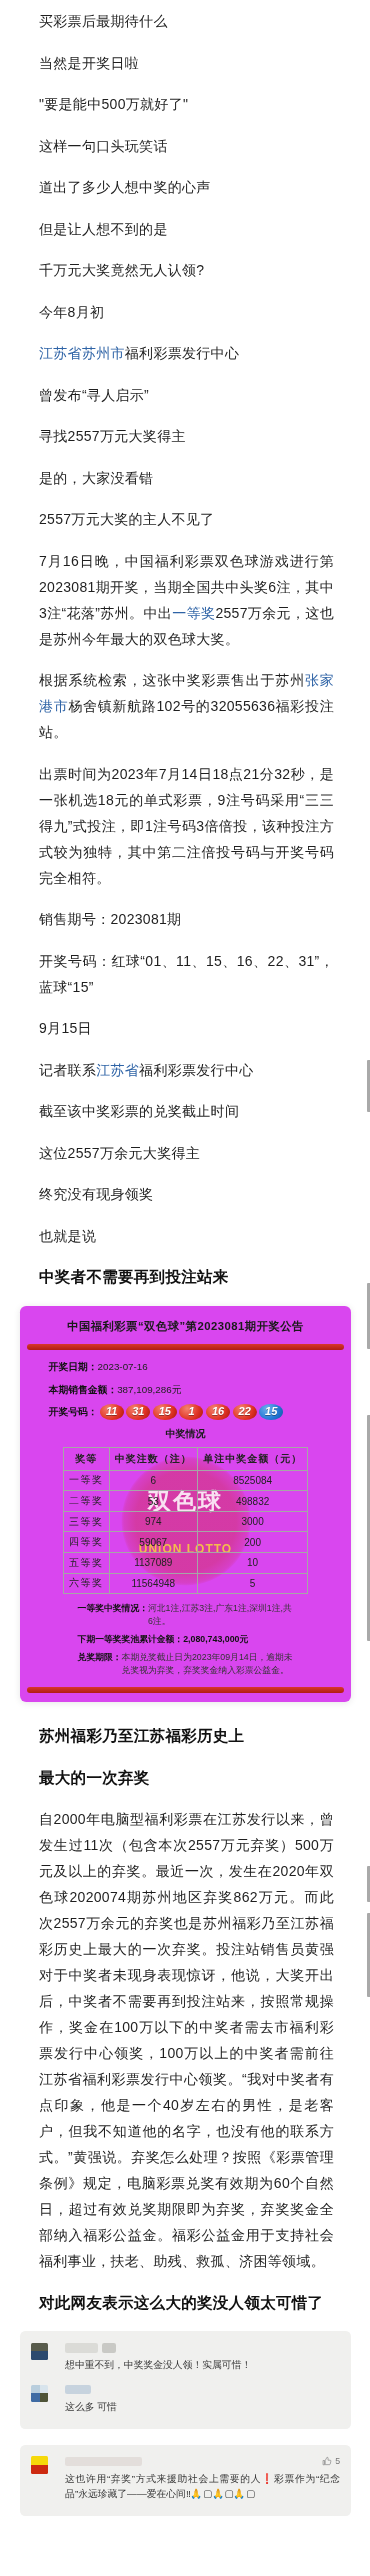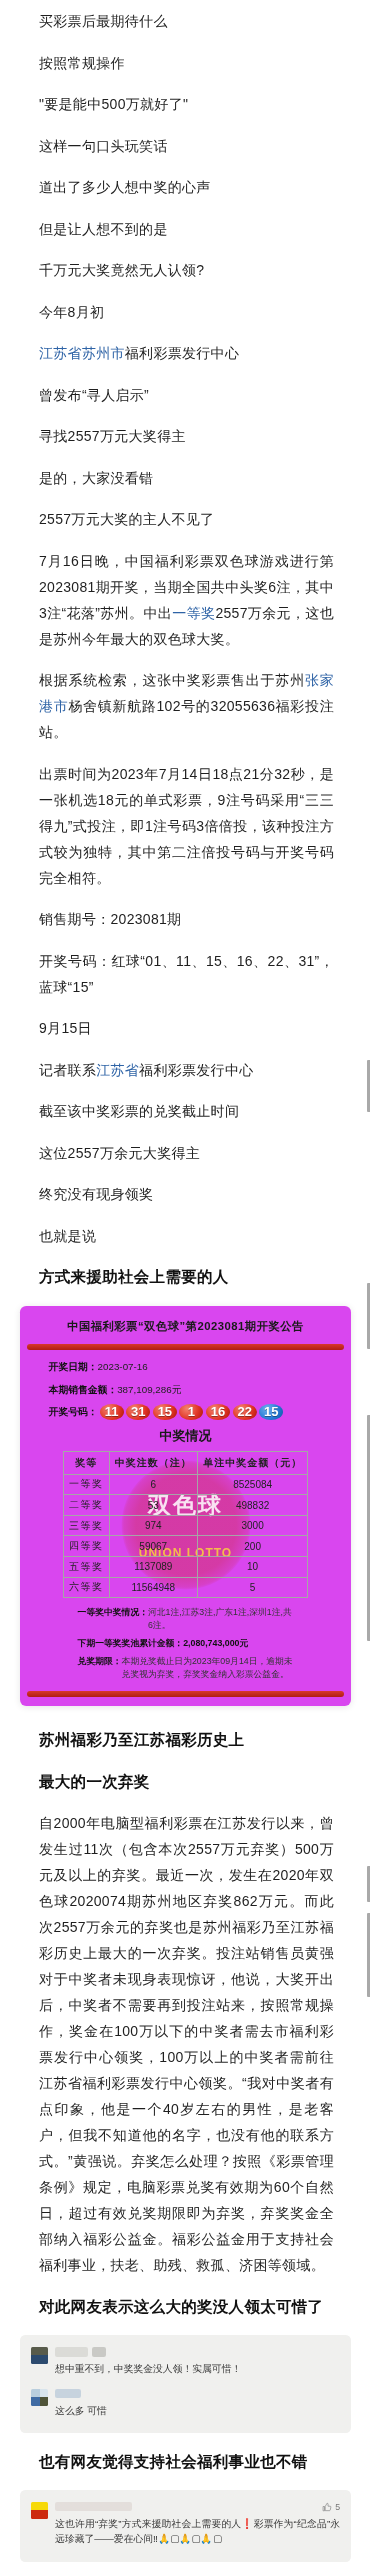--- a/index.html
+++ b/index.html
@@ -41,27 +41,28 @@
     background:linear-gradient(#d8372b,#b01d13);
   }
   .ann-bar.bottom{margin-top:10.3px;}
   .ann-body{padding:9.3px 29px 0 29px;font-size:9.8px;color:#222;position:relative;z-index:1;}
   .ann-row{margin:0 0 6.7px 0;line-height:15.5px;}
   .ann-label{font-weight:bold;color:#111;}
   .balls{display:inline-flex;align-items:center;gap:2.6px;vertical-align:middle;margin-left:2.1px;}
   .ball{
     width:24px;height:16px;border-radius:50%;
     display:inline-flex;align-items:center;justify-content:center;
-    color:#fff;font-weight:bold;font-size:13px;
+    color:#fff;font-weight:bold;font-size:11px;
     text-shadow:0 0.5px 0.5px rgba(0,0,0,.35);
+    font-style:italic;
   }
   .ball.red{background:radial-gradient(circle at 34% 28%,#f4836f,#e03325 58%,#a81408);}
   .ball.blue{background:radial-gradient(circle at 34% 28%,#6fb0ec,#2277d6 58%,#11559e);}
   .ann-sec{
-    text-align:center;font-weight:bold;font-size:13px;color:#1a1a1a;
+    text-align:center;font-weight:bold;font-size:10px;color:#1a1a1a;
     margin:3.1px 0 6.2px 0;
   }
   .ann-table-wrap{position:relative;}
   .watermark{
     position:absolute;left:50%;top:50%;width:129px;height:129px;
     transform:translate(-50%,-50%);
     border-radius:50%;
     background:radial-gradient(circle,rgba(204,34,24,0.34) 0 55%,rgba(204,34,24,0.18) 68%,rgba(204,34,24,0) 72%);
     display:flex;flex-direction:column;align-items:center;justify-content:center;
     z-index:0;pointer-events:none;gap:23px;
@@ -85,21 +86,21 @@
   .note .note-text{flex:1;}
   .note .note-text.boldval{font-weight:bold;color:#111;}
   
   .cmt-card{
     margin:3.1px 19.6px 15.5px 19.6px;
     background:#f0f0ee;
     border-radius:5.2px;
     padding:11.3px 11.3px 3.1px 11.3px;
     overflow:hidden;
   }
-  .cmt{display:flex;margin-bottom:12.4px;}
+  .cmt{display:flex;margin-bottom:12.4px;gap:10px;}
   .cmt-avatar{
     width:17.5px;height:17.5px;border-radius:1.5px;overflow:hidden;flex:none;
     display:grid;margin-right:6.7px;
   }
   .cmt-avatar.v2{grid-template-rows:1fr 1fr;}
   .cmt-avatar.q{grid-template-columns:1fr 1fr;grid-template-rows:1fr 1fr;}
   .cmt-main{flex:1;min-width:0;}
   .cmt-top{display:flex;align-items:center;height:10.3px;}
   .name-blur{height:9.3px;border-radius:2.1px;margin-right:4.1px;}
   .cmt-like{margin-left:auto;display:flex;align-items:center;gap:3.1px;color:#777;font-size:8.8px;}
@@ -109,21 +110,21 @@
   .sb{
     position:absolute;right:0;width:4.1px;background:#a9a9a9;border-radius:1px;z-index:5;
   }
 </style>
 </head>
 <body>
 
 <div id="page">
   <div id="article">
       <div class="para"><span>买彩票后最期待什么</span></div>
-      <div class="para"><span>按照常规操作</span></div>
+      <div class="para"><span>当然是开奖日啦</span></div>
       <div class="para"><span>"要是能中500万就好了"</span></div>
       <div class="para"><span>这样一句口头玩笑话</span></div>
       <div class="para"><span>道出了多少人想中奖的心声</span></div>
       <div class="para"><span>但是让人想不到的是</span></div>
       <div class="para"><span>千万元大奖竟然无人认领?</span></div>
       <div class="para"><span>今年8月初</span></div>
       <div class="para"><span class="link">江苏省苏州市</span><span>福利彩票发行中心</span></div>
       <div class="para"><span>曾发布“寻人启示”</span></div>
       <div class="para"><span>寻找2557万元大奖得主</span></div>
       <div class="para"><span>是的，大家没看错</span></div>
@@ -132,21 +133,21 @@
       <div class="para"><span>根据系统检索，这张中奖彩票售出于苏州</span><span class="link">张家港市</span><span>杨舍镇新航路102号的32055636福彩投注站。</span></div>
       <div class="para"><span>出票时间为2023年7月14日18点21分32秒，是一张机选18元的单式彩票，9注号码采用“三三得九”式投注，即1注号码3倍倍投，该种投注方式较为独特，其中第二注倍投号码与开奖号码完全相符。</span></div>
       <div class="para"><span>销售期号：2023081期</span></div>
       <div class="para"><span>开奖号码：红球“01、11、15、16、22、31”，蓝球“15”</span></div>
       <div class="para"><span>9月15日</span></div>
       <div class="para"><span>记者联系</span><span class="link">江苏省</span><span>福利彩票发行中心</span></div>
       <div class="para"><span>截至该中奖彩票的兑奖截止时间</span></div>
       <div class="para"><span>这位2557万余元大奖得主</span></div>
       <div class="para"><span>终究没有现身领奖</span></div>
       <div class="para"><span>也就是说</span></div>
-      <div class="heading"><span>方式来援助社会上需要的人</span></div>
+      <div class="heading"><span>中奖者不需要再到投注站来</span></div>
   <div class="ann-card">
     <div class="ann-title">中国福利彩票“双色球”第2023081期开奖公告</div>
     <div class="ann-bar"></div>
     <div class="ann-body">
       <div class="ann-row">
         <span class="ann-label">开奖日期：</span><span>2023-07-16</span>
       </div>
       <div class="ann-row">
         <span class="ann-label">本期销售金额：</span><span>387,109,286元</span>
       </div>
@@ -252,21 +253,20 @@
             <div style="background: rgb(79, 84, 56);"></div>
           </div>
           <div class="cmt-main">
             <div class="cmt-top">
               <span class="name-blur" style="width: 26px; background: rgb(199, 211, 222);"></span>
             </div>
             <div class="cmt-text">这么多 可惜</div>
           </div>
         </div>
       </div>
-      <div class="heading"><span>也有网友觉得支持社会福利事业也不错</span></div>
       <div class="cmt-card">
         <div class="cmt">
           <div class="cmt-avatar v2">
             <div style="background: rgb(246, 217, 10);"></div>
             <div style="background: rgb(205, 42, 16);"></div>
           </div>
           <div class="cmt-main">
             <div class="cmt-top">
               <span class="name-blur" style="width: 77px; background: rgb(227, 222, 219);"></span>
               <span class="cmt-like">

